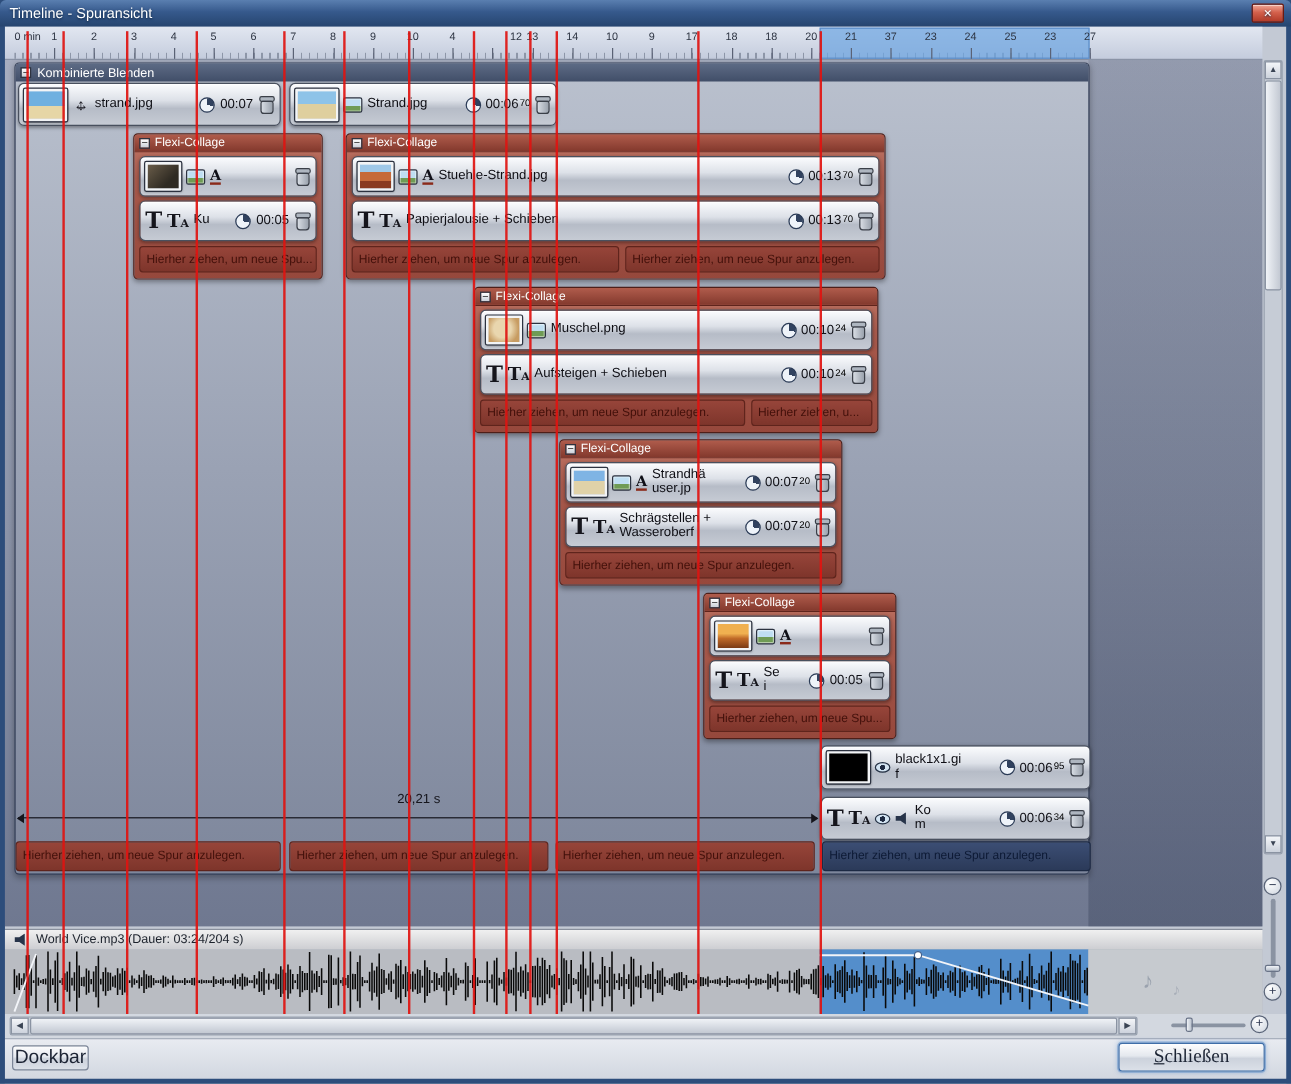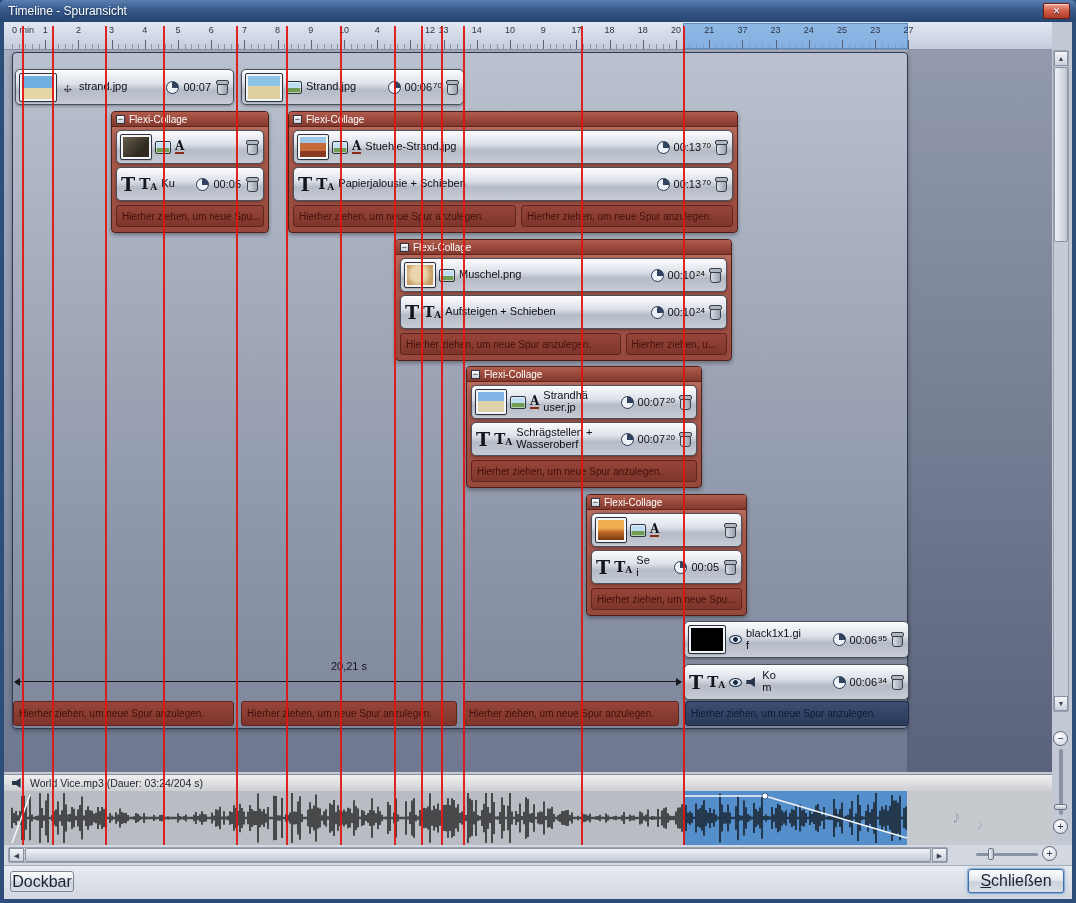--- a/index.html
+++ b/index.html
@@ -160,22 +160,22 @@
     background:linear-gradient(90deg,#f0f3f7,#b8c0cc); border:1px solid #6a7488; border-radius:2px; }
 
   
   .footer { position:absolute; left:4px; top:865px; width:1068px; height:34px;
     background:linear-gradient(180deg,#e8ebf1,#d2d7e0); border-top:1px solid #a8b0bd; z-index:50; }
   .btn { position:absolute; display:flex; align-items:center; justify-content:center;
     background:linear-gradient(180deg,#fdfdfe,#e4e8ee 45%,#ccd2dc 55%,#dbe0e8);
     border:1px solid #7c8698; border-radius:3px; font-size:16px; color:#1c2434; }
   .btn .lbl { display:block; }
   .btn-dockbar { left:6px; top:5px; width:64px; height:21px; }
-  .btn-close2 { right:8px; top:3px; width:96px; height:24px; border-color:#3f6ea8;
-    box-shadow:0 0 0 1px rgba(90,140,200,.5), 0 0 4px rgba(90,140,200,.6); }
+  .btn-close2 { right:18px; top:3px; width:122px; height:24px; border-color:#3f6ea8;
+    box-shadow:0 0 0 1px rgba(90,140,200,.5), 0 0 4px rgba(90,140,200,.6);font-family:Liberation Serif, serif; }
   .btn-close2 .lbl::first-letter { text-decoration:underline; }
 </style>
 </head>
 <body>
 
 <div class="backdrop"></div>
 
 <div class="titlebar">
   <span>Timeline - Spuransicht</span>
   <div class="closebtn"><span>✕</span></div>
@@ -243,20 +243,24 @@
       <div class="tick-line" style="left: 871.2px;"></div>
       <div class="tick-label" style="left: 904.4px;">27</div>
       <div class="tick-line" style="left: 904.4px;"></div>
     </div>
 </div>
 
 <div class="canvas">
   <div class="canvas-dark"></div>
 
   <div class="group">
+    <div class="group-header">
+      <span class="minusbox">−</span>
+      <span>Kombinierte Blenden</span>
+    </div>
 
     <div class="clipbox clip-abs" style="left:2px; top:16px; width:219px; height:36px;">
       <div class="th th-beach1"></div>
       <span class="ic-move">
           <span>↔</span>
           <span>↕</span>
         </span>
       <span class="nm">strand.jpg</span>
       <span class="sp"></span>
       <span class="ic-clock"></span>

